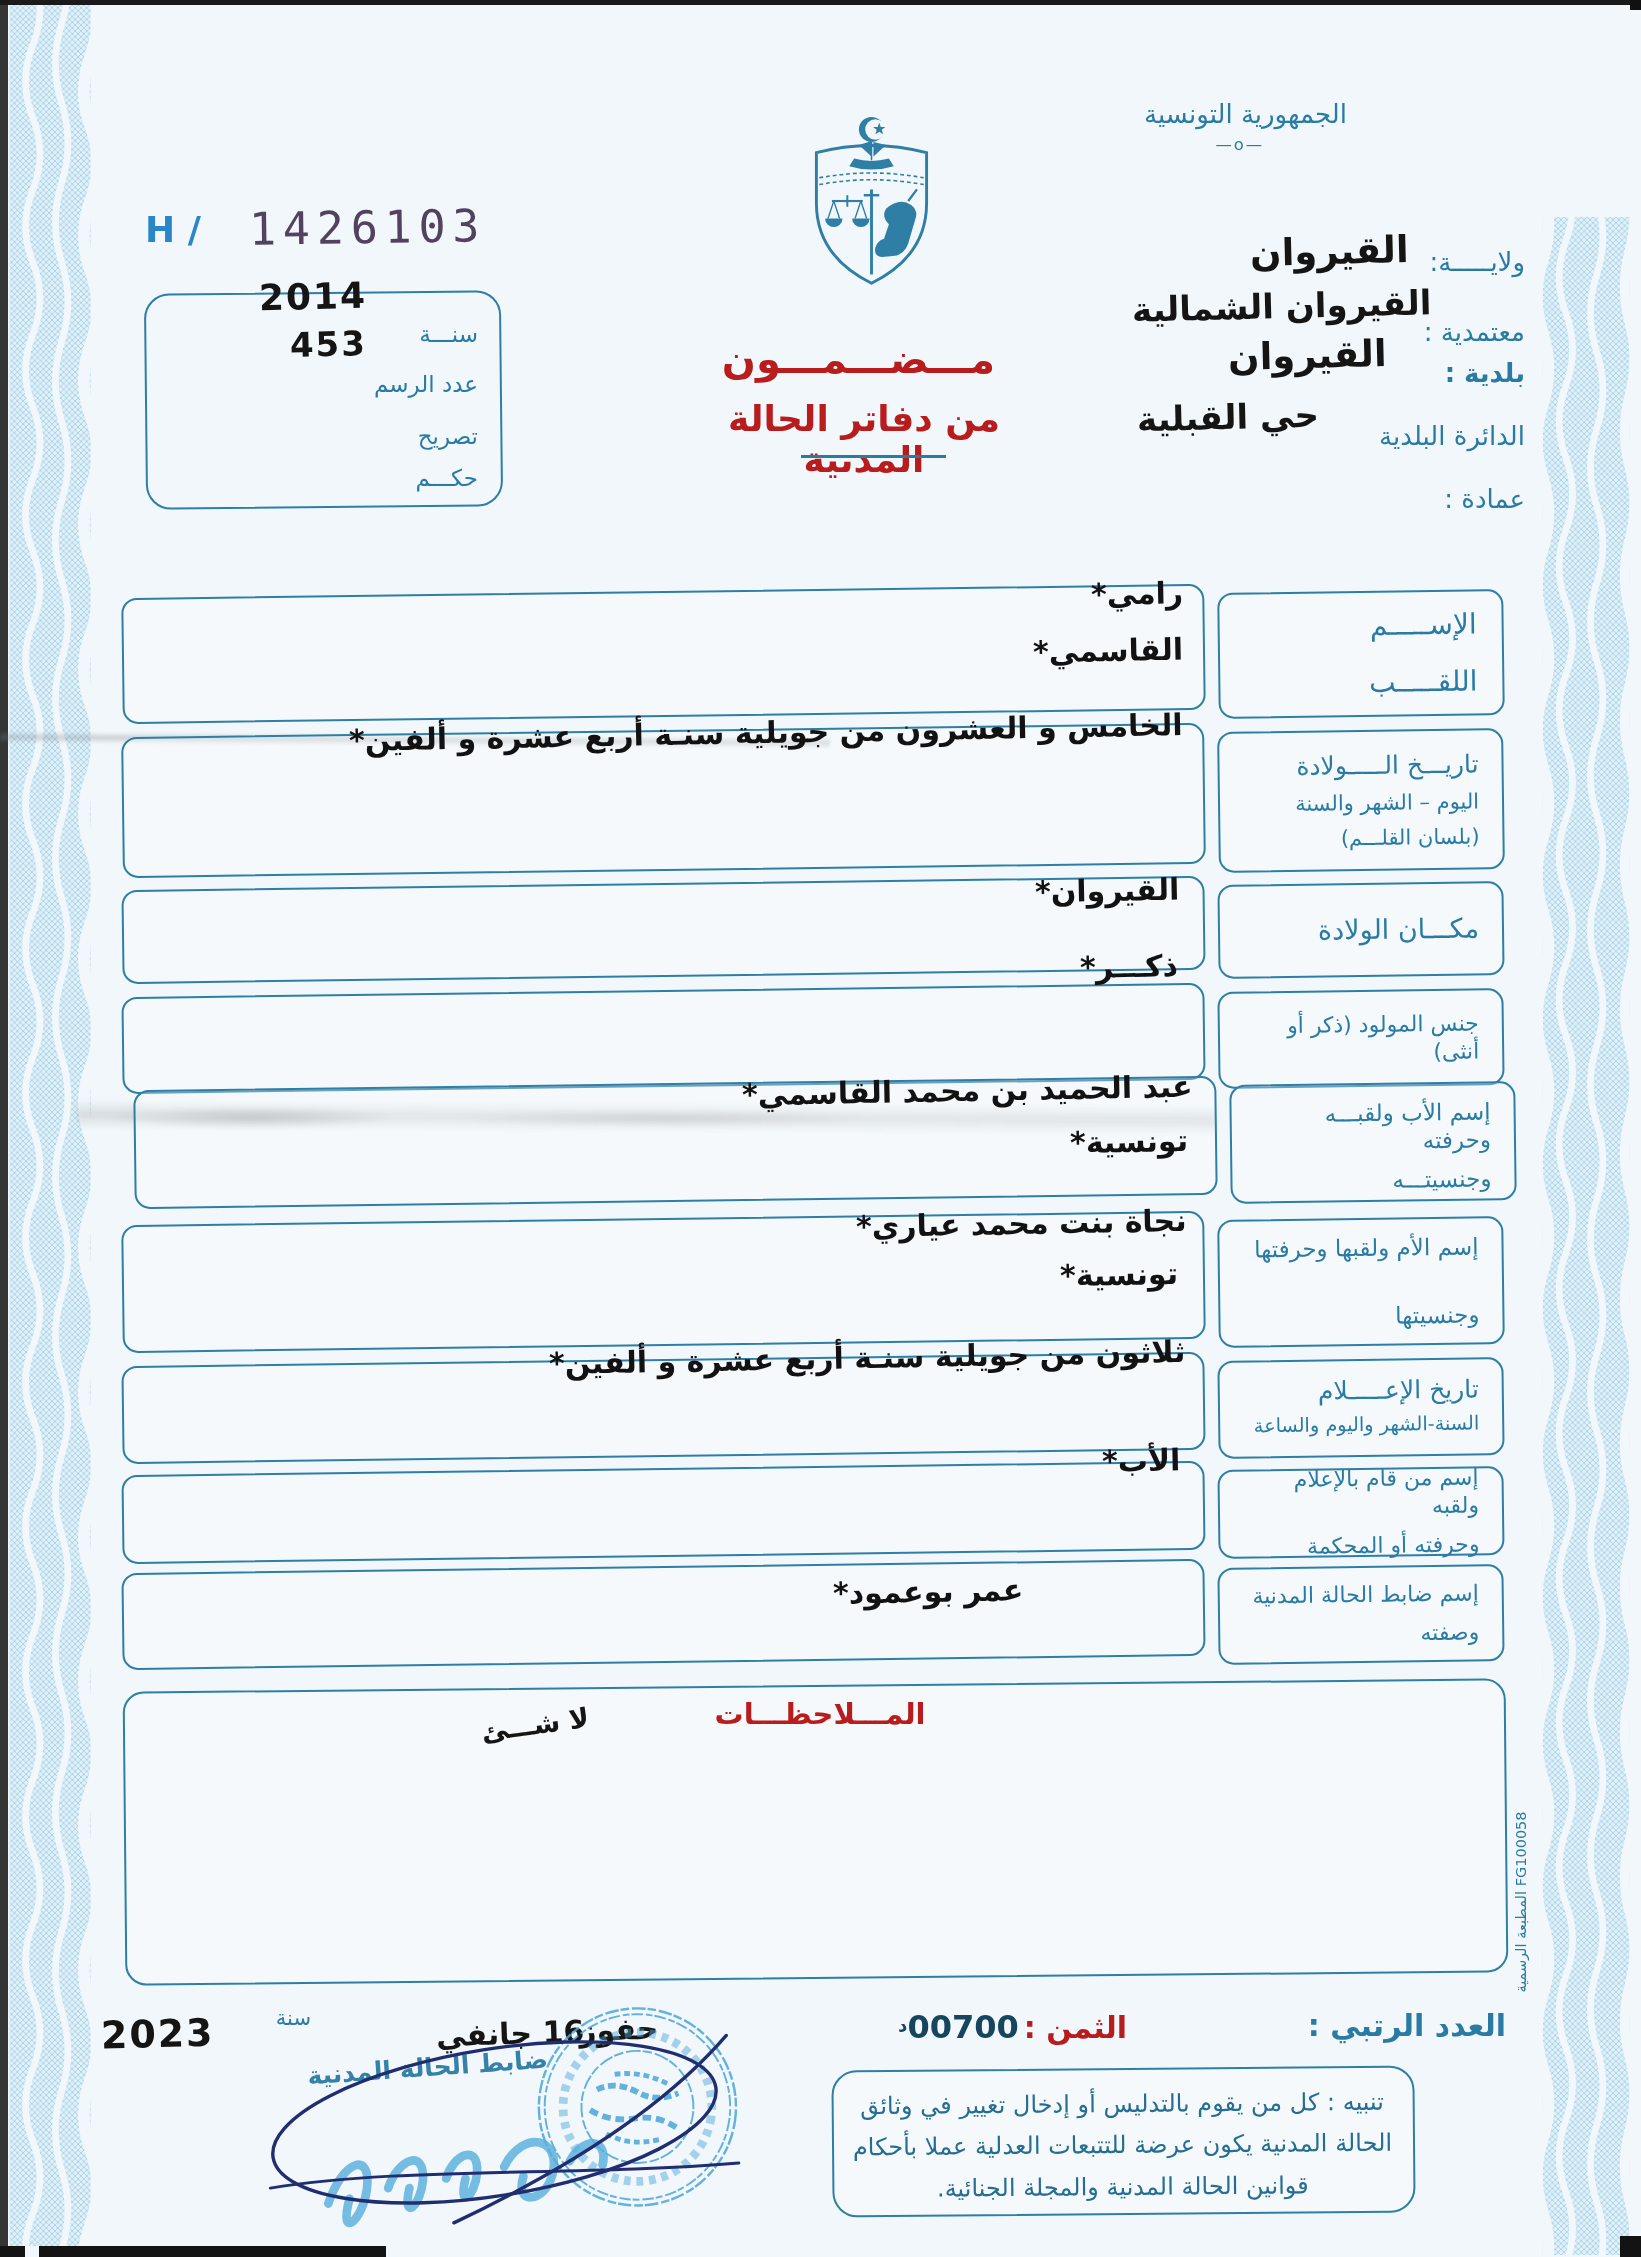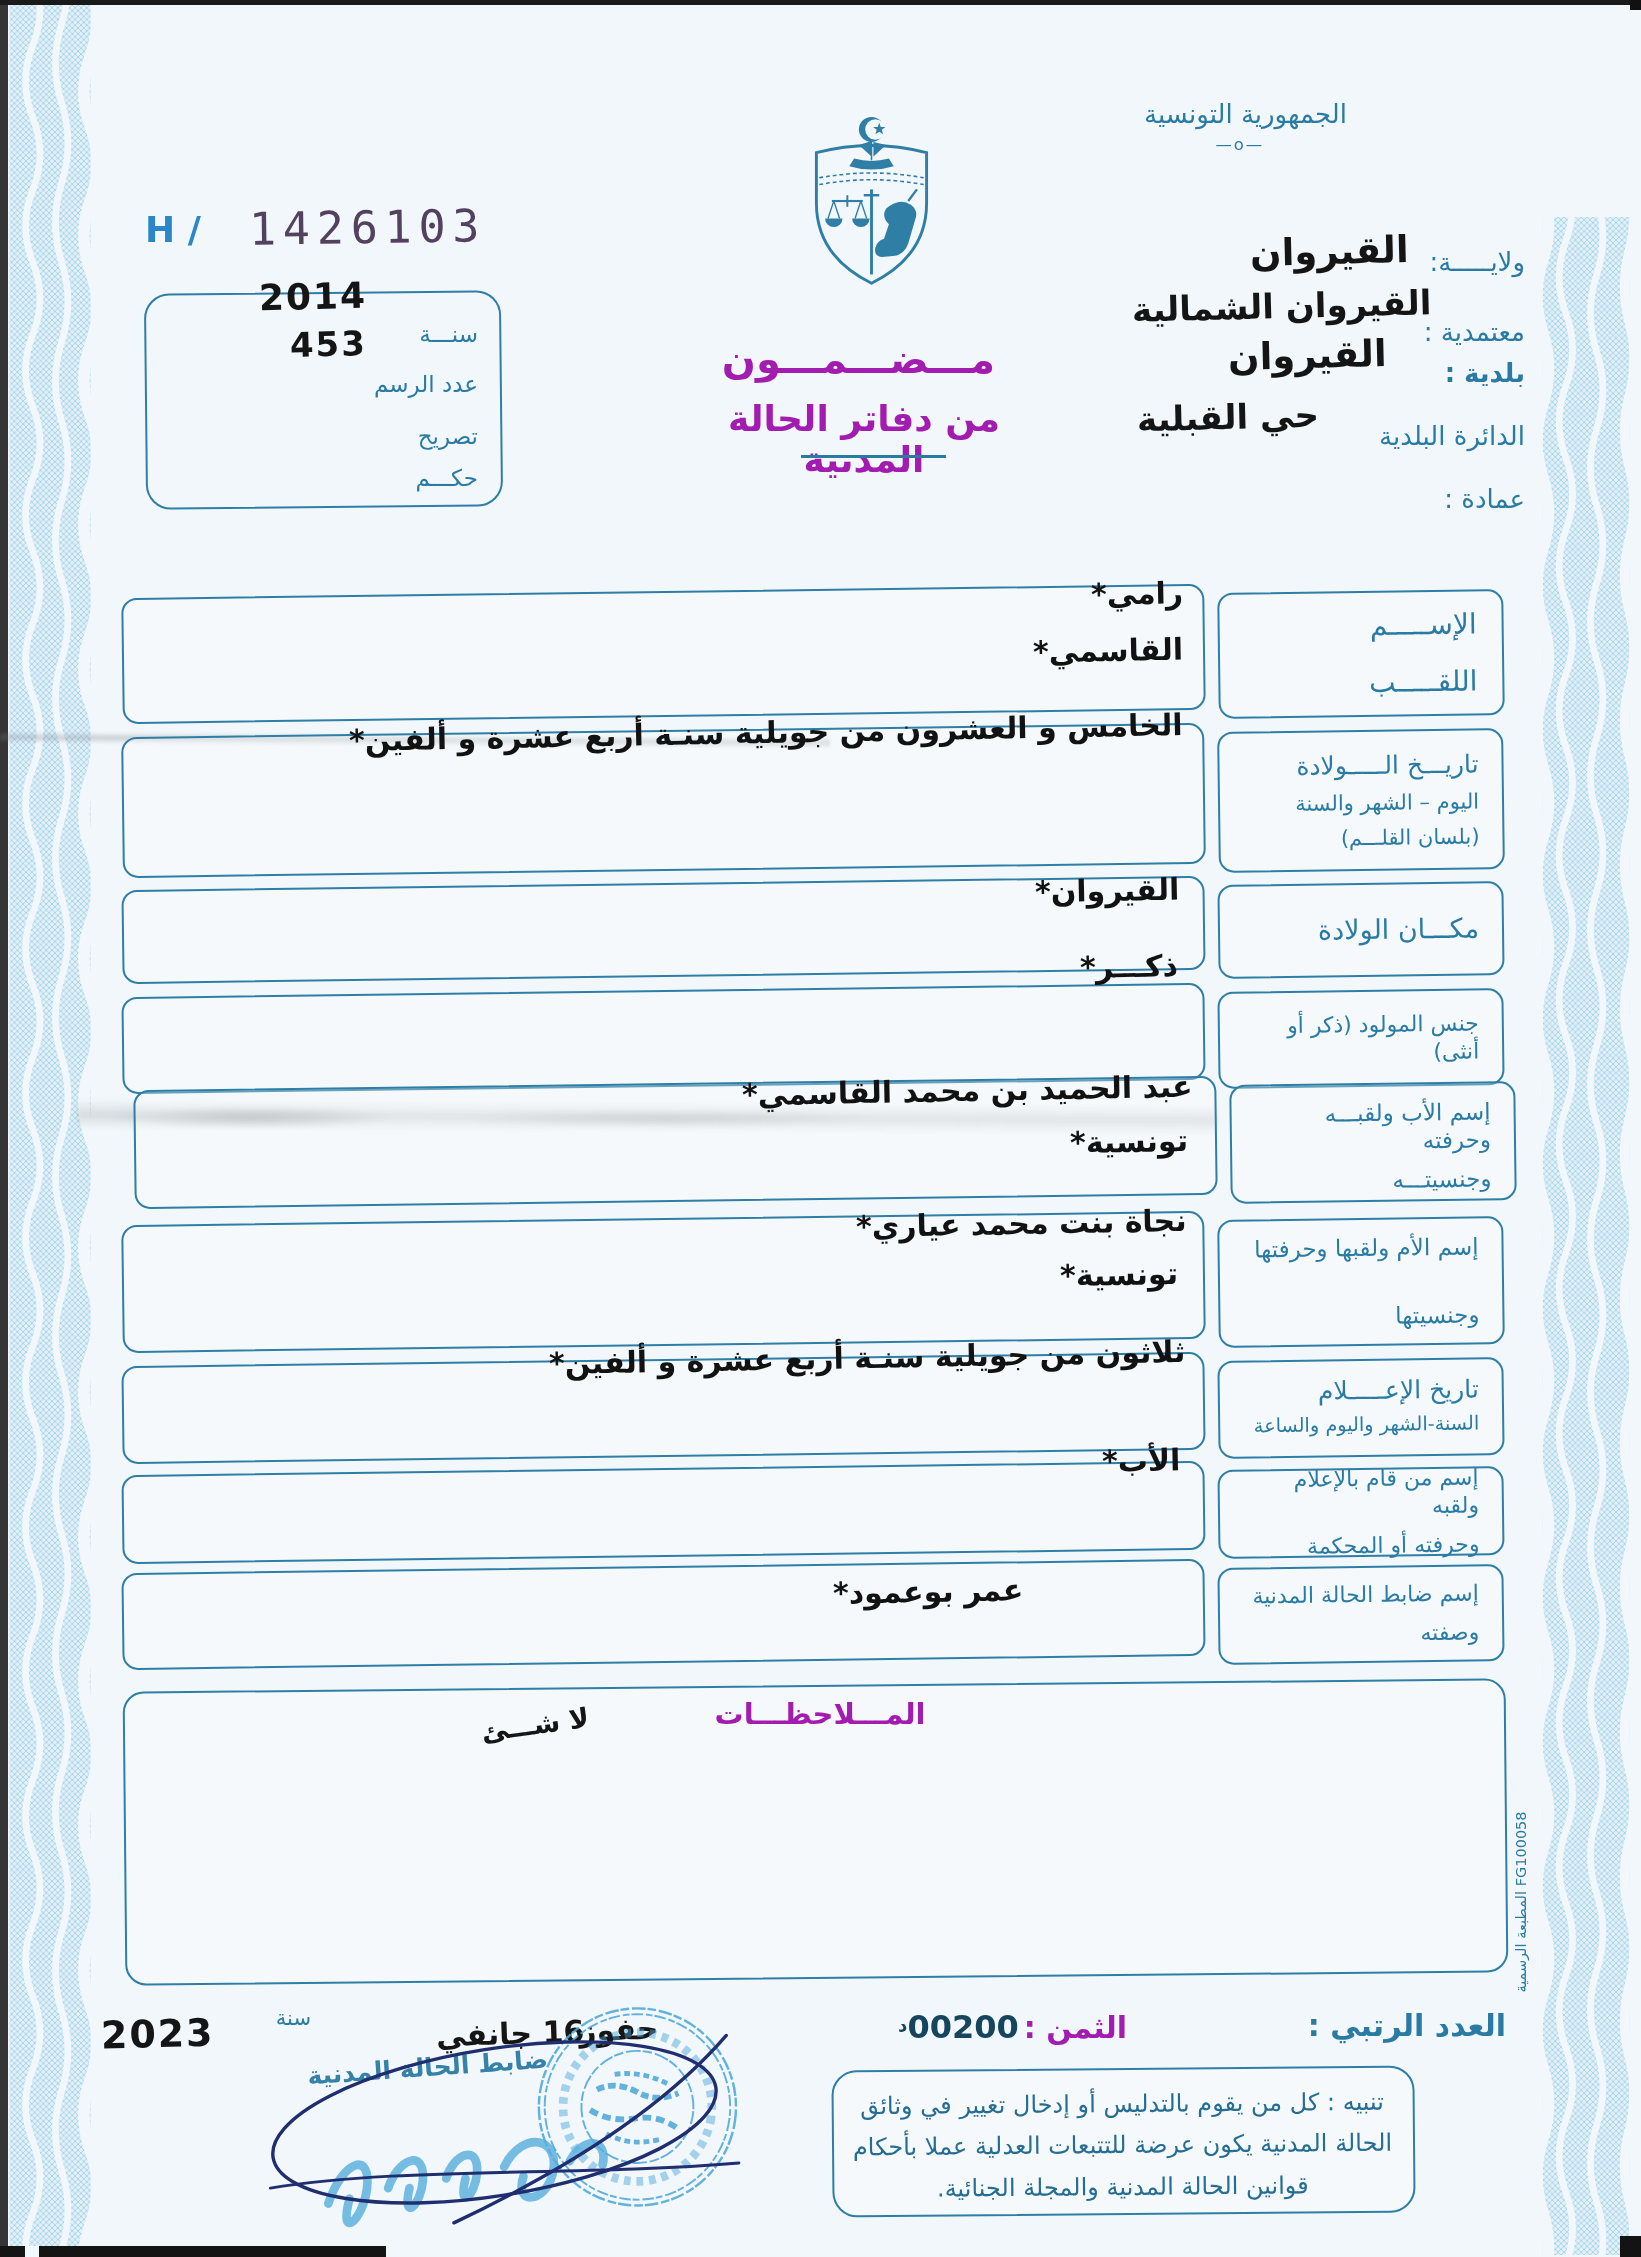--- a/index.html
+++ b/index.html
@@ -1,19 +1,19 @@
 <!DOCTYPE html>
 <html lang="ar"><head>
 <meta charset="utf-8">
 <style>
   html,body{margin:0;padding:0;background:#4a4a4a;}
   .page{position:relative;width:1641px;height:2257px;background:#f1f7fa;overflow:hidden;
         font-family:"DejaVu Sans",sans-serif;}
   .abs{position:absolute;}
-  .teal{color:#a21caf;}
+  .teal{color:#b91c1c;}
   .lblt{position:absolute;color:#2a7ba3;white-space:nowrap;direction:rtl;}
   .blackstamp{position:absolute;color:#151515;font-weight:bold;white-space:nowrap;direction:rtl;
               transform:rotate(-1.4deg);}
   .row{position:absolute;left:0;width:1641px;}
   .vbox{position:absolute;left:122px;width:1079px;top:0;bottom:0;border:2.4px solid #2e7ea6;
         border-radius:15.4px;transform:rotate(-0.75deg);background:rgba(255,255,255,.28);}
   .lbox{position:absolute;left:1218px;width:286px;top:0;bottom:0;border:2.4px solid #2e7ea6;
         border-radius:15.4px;transform:rotate(-0.75deg);display:flex;flex-direction:column;
         direction:rtl;text-align:right;padding:9.7px 23px;box-sizing:border-box;
         justify-content:center;gap:9.7px;background:rgba(255,255,255,.28);}
@@ -212,21 +212,21 @@
   <div class="bigbox" style="left:124px;top:1685px;width:1379px;height:290px;transform:rotate(-.55deg);"></div>
   <div class="abs teal" style="left:714px;top:1697px;width:212px;text-align:center;font-size:29px;font-weight:bold;direction:rtl;">المـــلاحظـــات</div>
   <div class="abs" style="left:481px;top:1709px;font-size:27px;font-weight:bold;color:#151515;direction:rtl;transform:rotate(-8deg);">لا شـــئ</div>
 
   <div class="abs" style="left:1381px;top:1894px;width:280px;font-size:14.5px;color:#2a7ba3;direction:rtl;text-align:center;
               transform:rotate(-90deg);transform-origin:center;">FG100058 المطبعة الرسمية</div>
 
   <div class="lblt" style="right:135px;top:2008px;font-size:30px;font-weight:bold;">العدد الرتبي :</div>
   <div class="abs" style="left:898px;top:2008px;direction:rtl;white-space:nowrap;">
     <span class="teal" style="font-size:30px;font-weight:bold;">الثمن :</span>
-    <span style="font-size:32px;font-weight:bold;color:#16455e;">00200</span><sup style="font-size:18.3px;color:#16455e;font-weight:bold;">د</sup>
+    <span style="font-size:32px;font-weight:bold;color:#16455e;">00700</span><sup style="font-size:18.3px;color:#16455e;font-weight:bold;">د</sup>
   </div>
 
   <div class="bigbox" style="left:832px;top:2068px;width:579px;height:143px;border-radius:25px;transform:rotate(-.5deg);"></div>
   <div class="abs" style="left:850px;top:2084px;width:545px;font-size:24px;line-height:1.72;color:#256d92;direction:rtl;
               text-align:center;font-weight:500;transform:rotate(-.5deg);">تنبيه : كل من يقوم بالتدليس أو إدخال تغيير في وثائق الحالة المدنية يكون عرضة للتتبعات العدلية عملا بأحكام قوانين الحالة المدنية والمجلة الجنائية.</div>
 
   <div class="blackstamp" style="left:101px;top:2012px;font-size:38px;letter-spacing:1.9px;">2023</div>
   <div class="lblt" style="right:1330px;top:2006px;font-size:21px;">سنة</div>
   <div class="blackstamp" style="left:579px;top:2012px;font-size:30px;transform:rotate(-2deg);">حفوز</div>
   <div class="blackstamp" style="left:436px;top:2016px;font-size:30px;transform:rotate(-2deg);">16 جانفي</div>

